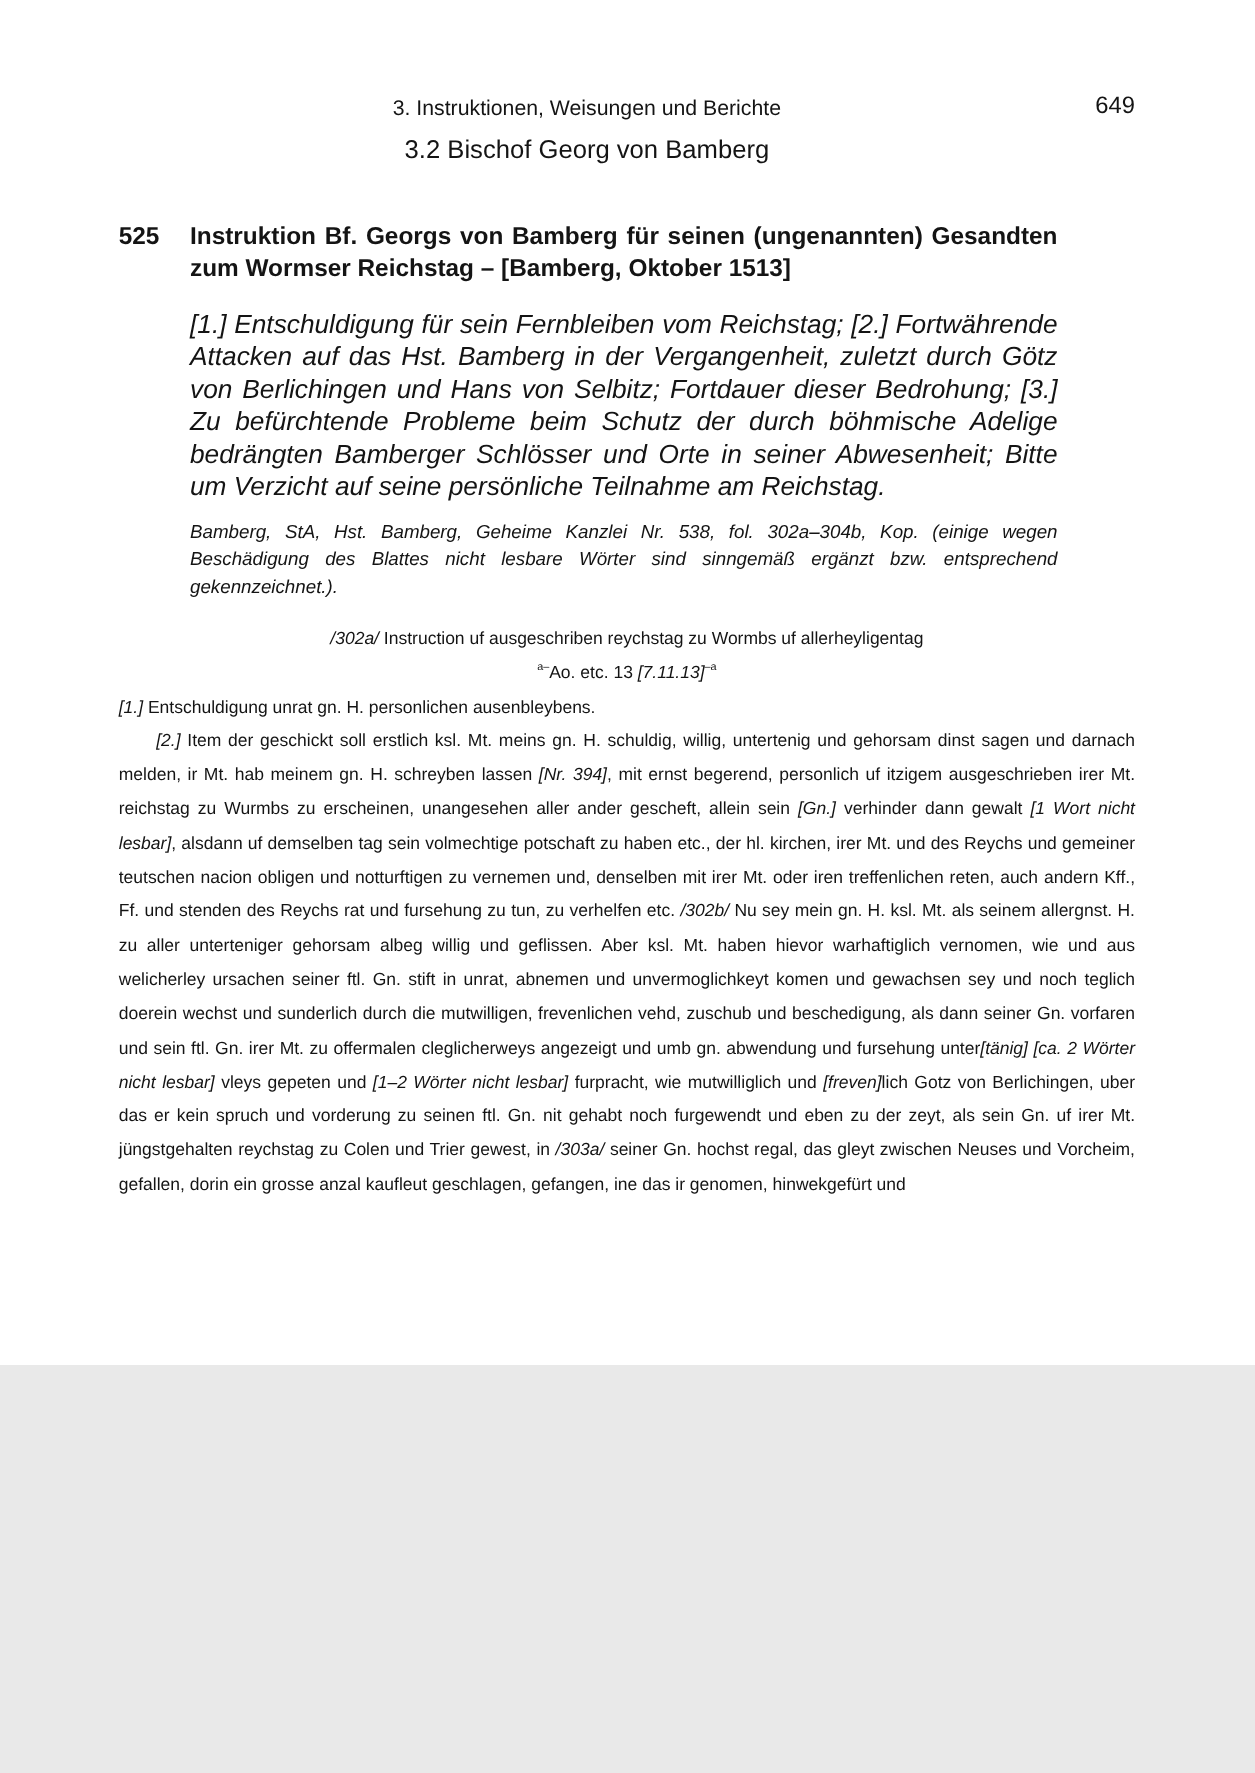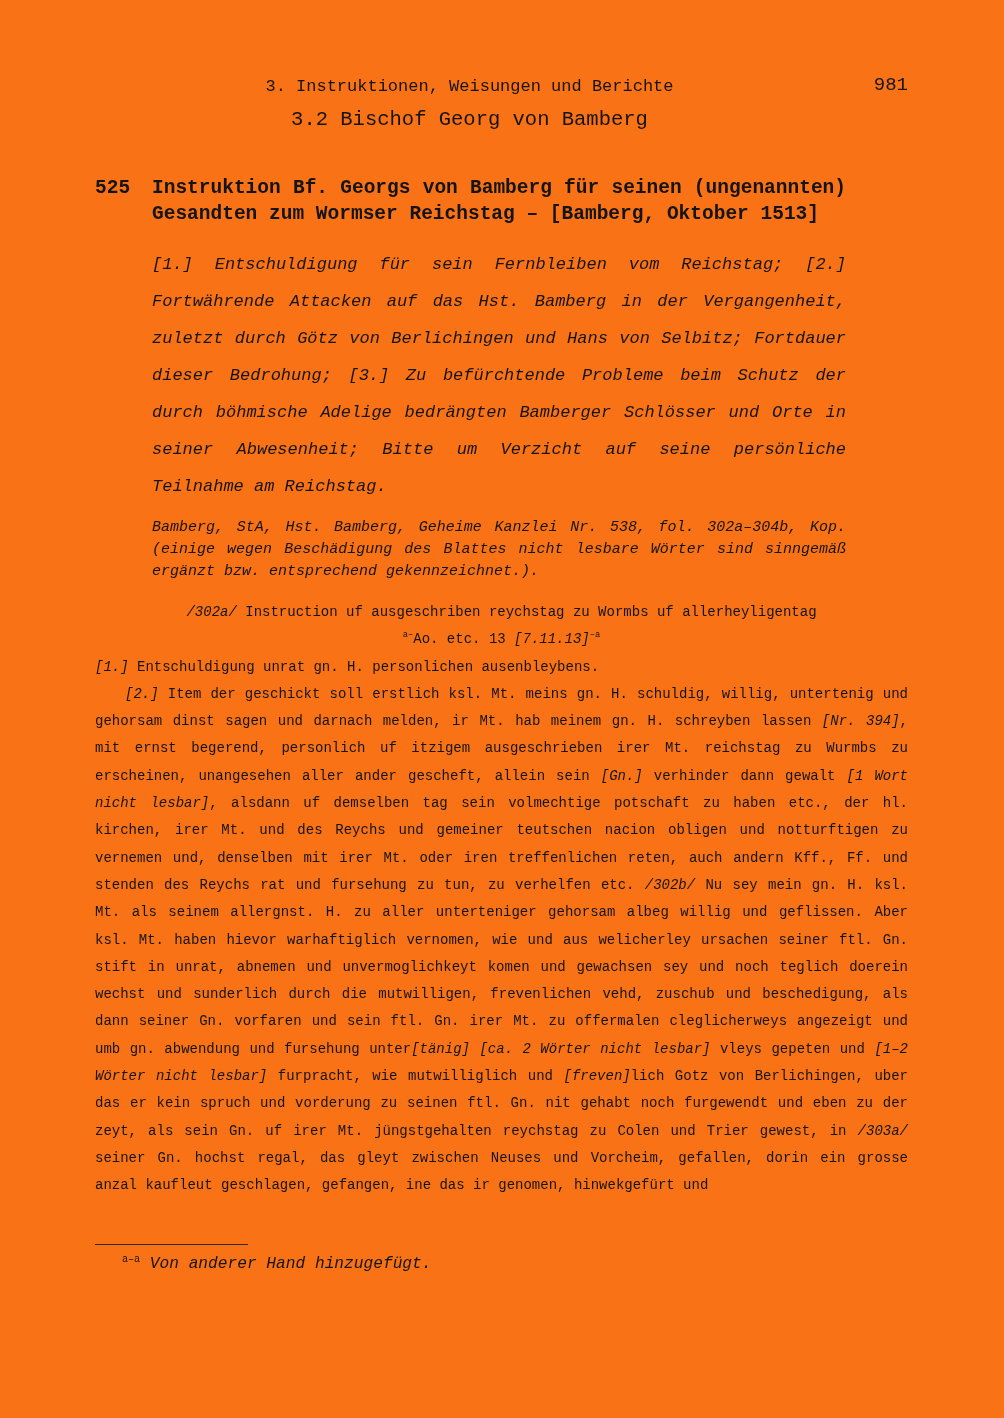--- a/index.html
+++ b/index.html
@@ -3,25 +3,25 @@
 <meta charset="utf-8">
 <style>
   html, body {
     margin: 0;
     padding: 0;
     background: #e9e9e9;
   }
   .page {
     position: relative;
     width: 1004px;
-    height: 1418px;
+    height: 1092px;
     margin: 0 auto;
-    background: #f97316;
+    background: #ffffff;
     color: #141414;
-    font-family: Liberation Mono, monospace;
+    font-family: Liberation Sans, sans-serif;
     box-sizing: border-box;
     padding: 76px 96px 0 95px;
     overflow: hidden;
   }
   .running-head {
     position: relative;
     font-size: 17px;
     line-height: 22px;
     margin-bottom: 10px;
   }
@@ -59,22 +59,22 @@
   }
   .entry-title {
     font-size: 19.5px;
     line-height: 26px;
     font-weight: bold;
     margin: 0;
     text-align: justify;
   }
   .abstract {
     font-style: italic;
-    font-size: 17px;
-    line-height: 37px;
+    font-size: 21px;
+    line-height: 26px;
     text-align: justify;
     margin: 19px 0 0 0;
   }
   .source {
     font-style: italic;
     font-size: 15px;
     line-height: 22px;
     text-align: justify;
     margin: 12px 0 16px 0;
   }
@@ -117,21 +117,21 @@
   }
   .footnote .it { font-style: italic; }
 </style>
 </head>
 <body>
 
 <div class="page">
 
   <header class="running-head">
     <span class="rh-title">3. Instruktionen, Weisungen und Berichte</span>
-    <span class="rh-page">981</span>
+    <span class="rh-page">649</span>
   </header>
 
   <h1 class="section-heading">3.2 Bischof Georg von Bamberg</h1>
 
   <section class="entry">
     <span class="entry-number">525</span>
     <h2 class="entry-title">Instruktion Bf. Georgs von Bamberg für seinen (ungenannten) Gesandten zum Wormser Reichstag – [Bamberg, Oktober 1513]</h2>
     <p class="abstract">[1.] Entschuldigung für sein Fernbleiben vom Reichstag; [2.] Fortwährende Attacken auf das Hst. Bamberg in der Vergangenheit, zuletzt durch Götz von Berlichingen und Hans von Selbitz; Fortdauer dieser Bedrohung; [3.] Zu befürchtende Probleme beim Schutz der durch böhmische Adelige bedrängten Bamberger Schlösser und Orte in seiner Abwesenheit; Bitte um Verzicht auf seine persönliche Teilnahme am Reichstag.</p>
     <p class="source">Bamberg, StA, Hst. Bamberg, Geheime Kanzlei Nr. 538, fol. 302a–304b, Kop. (einige wegen Beschädigung des Blattes nicht lesbare Wörter sind sinngemäß ergänzt bzw. entsprechend gekennzeichnet.).</p>
   </section>

